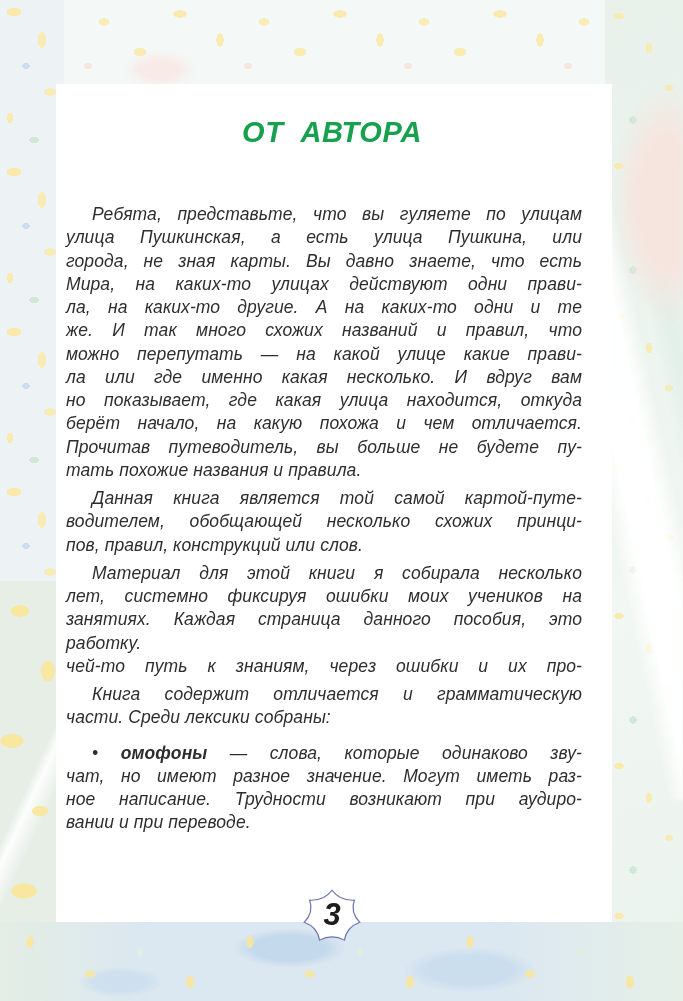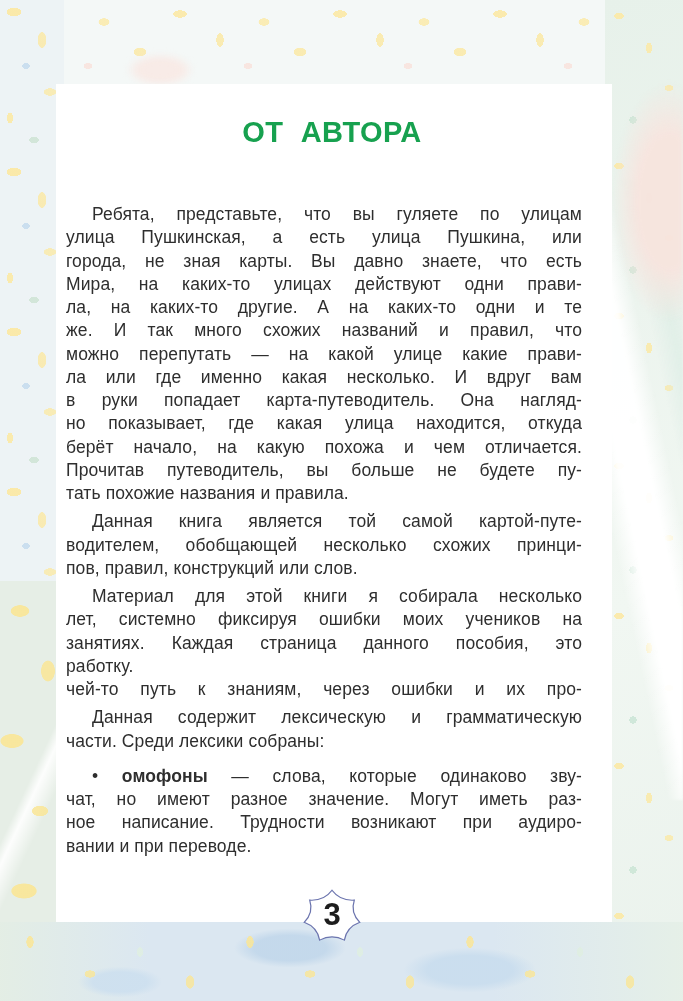--- a/index.html
+++ b/index.html
@@ -1,21 +1,21 @@
 <!DOCTYPE html>
 <html style="--title_green: #17a14f; --text_color: #2e2e2e; --badge_outline: #6b74ae; --sheet_white: #ffffff; --bg_yellow: #fbe9a6; --bg_blue_band: #dbe7f1; --bg_green: #e8f1ea; --bg_pink: #f7e4de;"><head>
 <meta charset="utf-8">
 <style>
   html,body{margin:0;padding:0;}
   body{
     width:683px;height:1001px;overflow:hidden;
     font-family:"Liberation Sans","DejaVu Sans",sans-serif;
     background:#f6fafa;
   }
-  .page{position:relative;width:683px;height:1001px;background:#84cc16;}
+  .page{position:relative;width:683px;height:1001px;background:#84cc16;font-style:italic;}
 
   
   .bg-layer{position:absolute;pointer-events:none;}
   .bg-left{
     left:0;top:0;bottom:0;width:64px;
     background-color:#edf3f5;
     background-image:
       radial-gradient(12px 7px at 14px 12px, rgba(251,233,166,.95) 60%, transparent 62%),
       radial-gradient(7px 13px at 42px 40px, rgba(251,233,166,.85) 60%, transparent 62%),
       radial-gradient(6px 5px at 26px 66px, rgba(199,220,238,.9) 60%, transparent 62%),
@@ -151,40 +151,39 @@
     <div class="body-text">
         <div class="para">
           <div class="line first">Ребята, представьте, что вы гуляете по улицам</div>
           <div class="line">улица Пушкинская, а есть улица Пушкина, или</div>
           <div class="line">города, не зная карты. Вы давно знаете, что есть</div>
           <div class="line">Мира, на каких-то улицах действуют одни прави-</div>
           <div class="line">ла, на каких-то другие. А на каких-то одни и те</div>
           <div class="line">же. И так много схожих названий и правил, что</div>
           <div class="line">можно перепутать — на какой улице какие прави-</div>
           <div class="line">ла или где именно какая несколько. И вдруг вам</div>
-          <div class="line">в руки попадает карта-путеводитель. Она нагляд-</div>
           <div class="line">но показывает, где какая улица находится, откуда</div>
           <div class="line">берёт начало, на какую похожа и чем отличается.</div>
           <div class="line">Прочитав путеводитель, вы больше не будете пу-</div>
           <div class="line last">тать похожие названия и правила.</div>
         </div>
         <div class="para">
           <div class="line first">Данная книга является той самой картой-путе-</div>
           <div class="line">водителем, обобщающей несколько схожих принци-</div>
           <div class="line last">пов, правил, конструкций или слов.</div>
         </div>
         <div class="para">
           <div class="line first">Материал для этой книги я собирала несколько</div>
           <div class="line">лет, системно фиксируя ошибки моих учеников на</div>
           <div class="line">занятиях. Каждая страница данного пособия, это</div>
           <div class="line last">работку.</div>
           <div class="line">чей-то путь к знаниям, через ошибки и их про-</div>
         </div>
         <div class="para">
-          <div class="line first">Данная содержит лексическую и грамматическую</div>
+          <div class="line first">Книга содержит отличается и грамматическую</div>
           <div class="line last">части. Среди лексики собраны:</div>
         </div>
         <div class="para spaced">
           <div class="line first"><span>• </span><span class="bold">омофоны</span><span> — слова, которые одинаково зву-</span></div>
           <div class="line">чат, но имеют разное значение. Могут иметь раз-</div>
           <div class="line">ное написание. Трудности возникают при аудиро-</div>
           <div class="line last">вании и при переводе.</div>
         </div>
       </div>
   </div>

